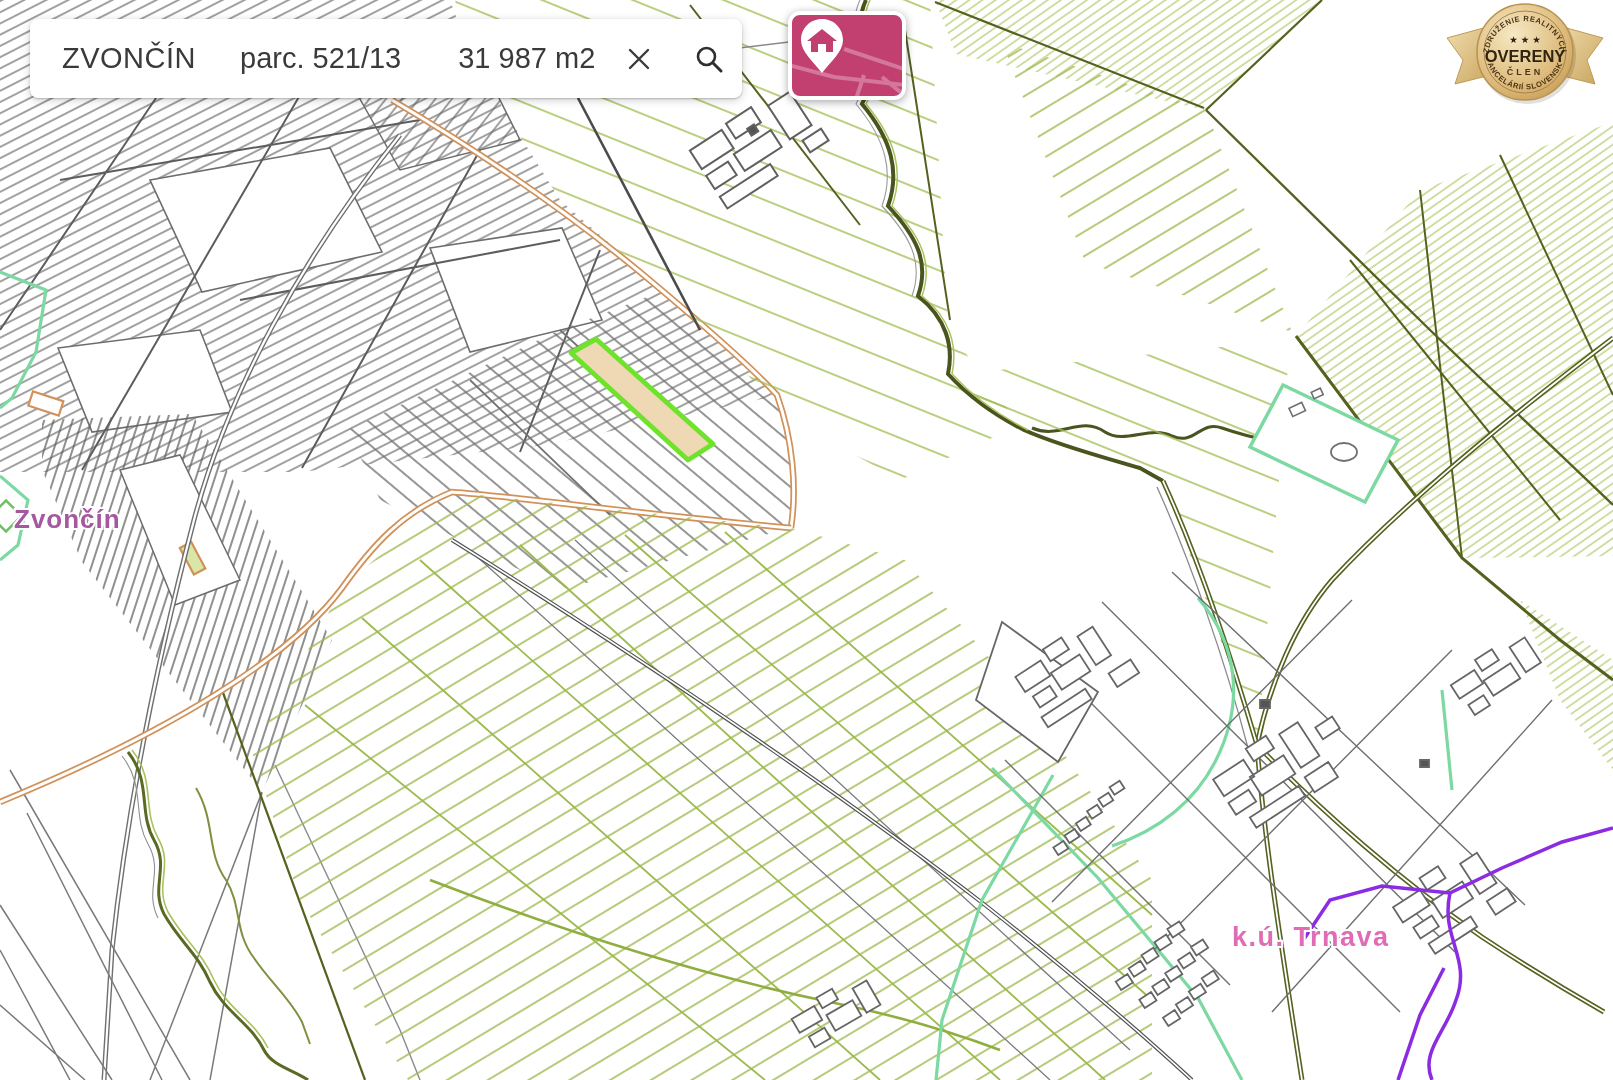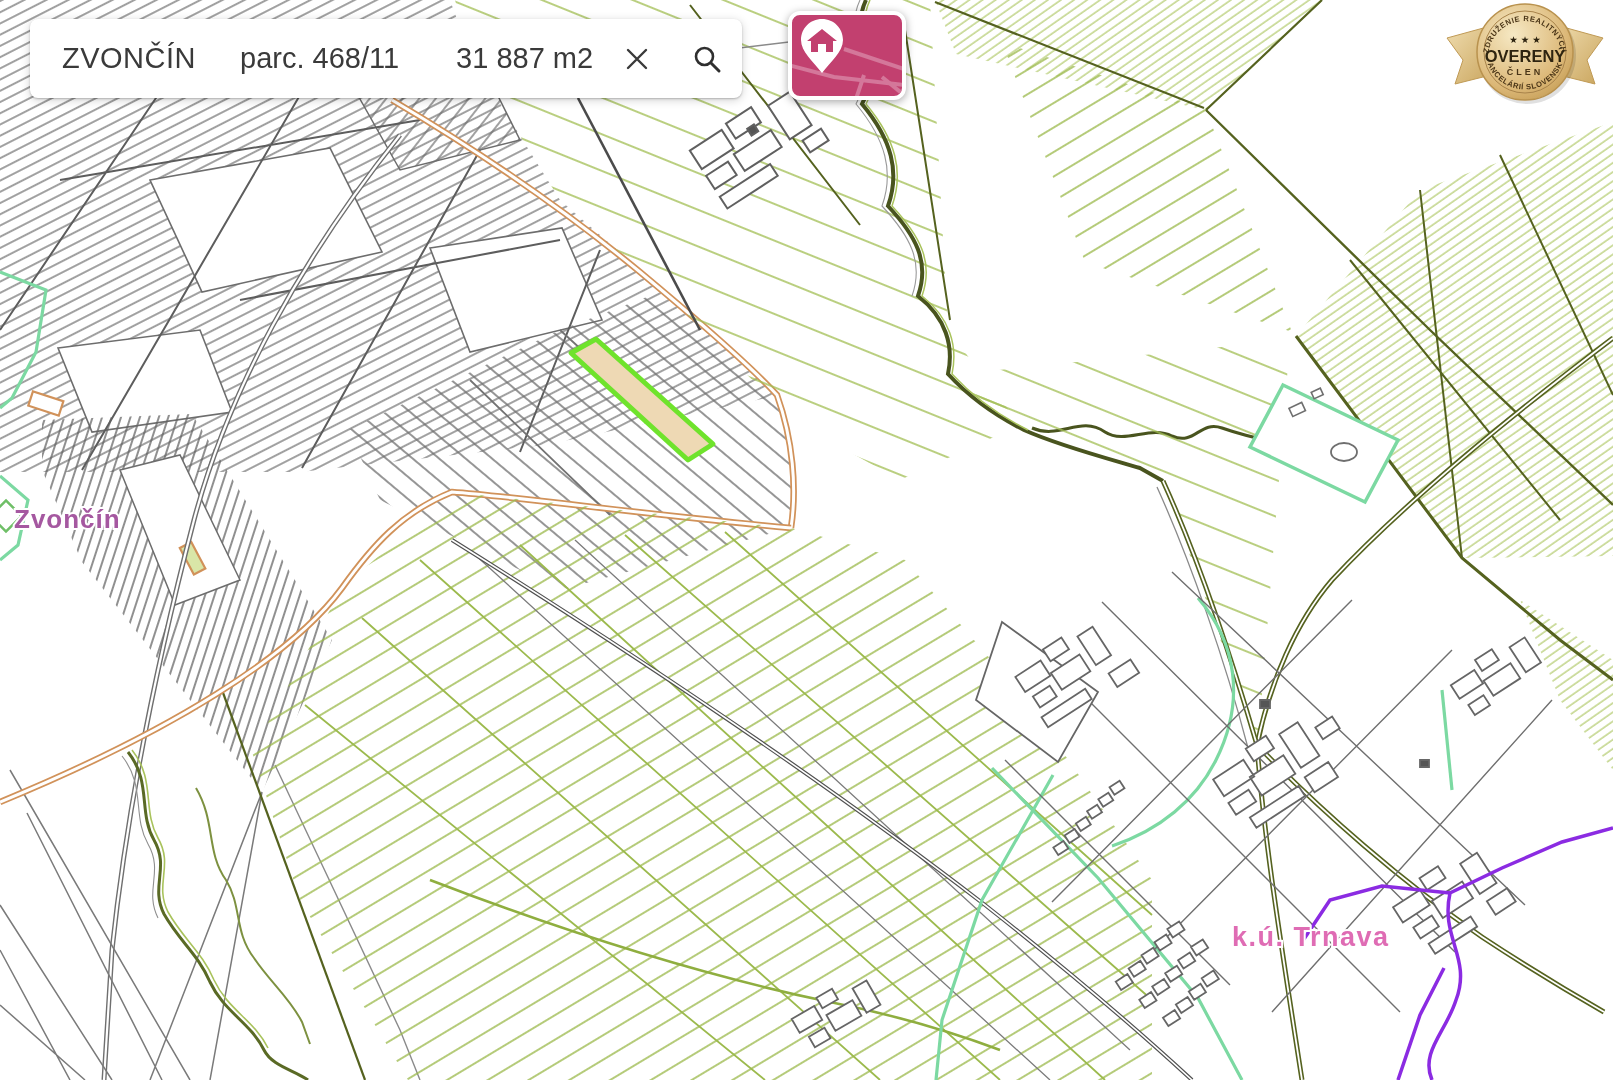--- a/index.html
+++ b/index.html
@@ -216,22 +216,22 @@
 
   <g font-family="Liberation Sans, sans-serif" font-weight="bold" paint-order="stroke" stroke="#ffffff" stroke-width="4">
     <text x="14" y="528" font-size="26" fill="#a558a0" letter-spacing="1">Zvončín</text>
     <text x="1232" y="946" font-size="27" fill="#df6cb4" letter-spacing="1.5">k.ú. Trnava</text>
   </g>
 </svg>
 
 
 <div class="search-card">
   <span class="loc">ZVONČÍN</span>
-  <span class="parc">parc. 468/11</span>
-  <span class="area">31 887 m2</span>
+  <span class="parc">parc. 521/13</span>
+  <span class="area">31 987 m2</span>
   <button class="icon-btn close-btn">
     <svg width="28" height="28" viewBox="0 0 28 28">
       <path d="M5,5 L23,23 M23,5 L5,23" stroke="#3a3a3a" stroke-width="2.4" stroke-linecap="round" fill="none"></path>
     </svg>
   </button>
   <button class="icon-btn mag-btn">
     <svg width="32" height="32" viewBox="0 0 32 32">
       <circle cx="13.5" cy="13.5" r="8.5" stroke="#2f2f2f" stroke-width="2.6" fill="none"></circle>
       <line x1="20" y1="20" x2="28" y2="28" stroke="#2f2f2f" stroke-width="3" stroke-linecap="round"></line>
     </svg>

